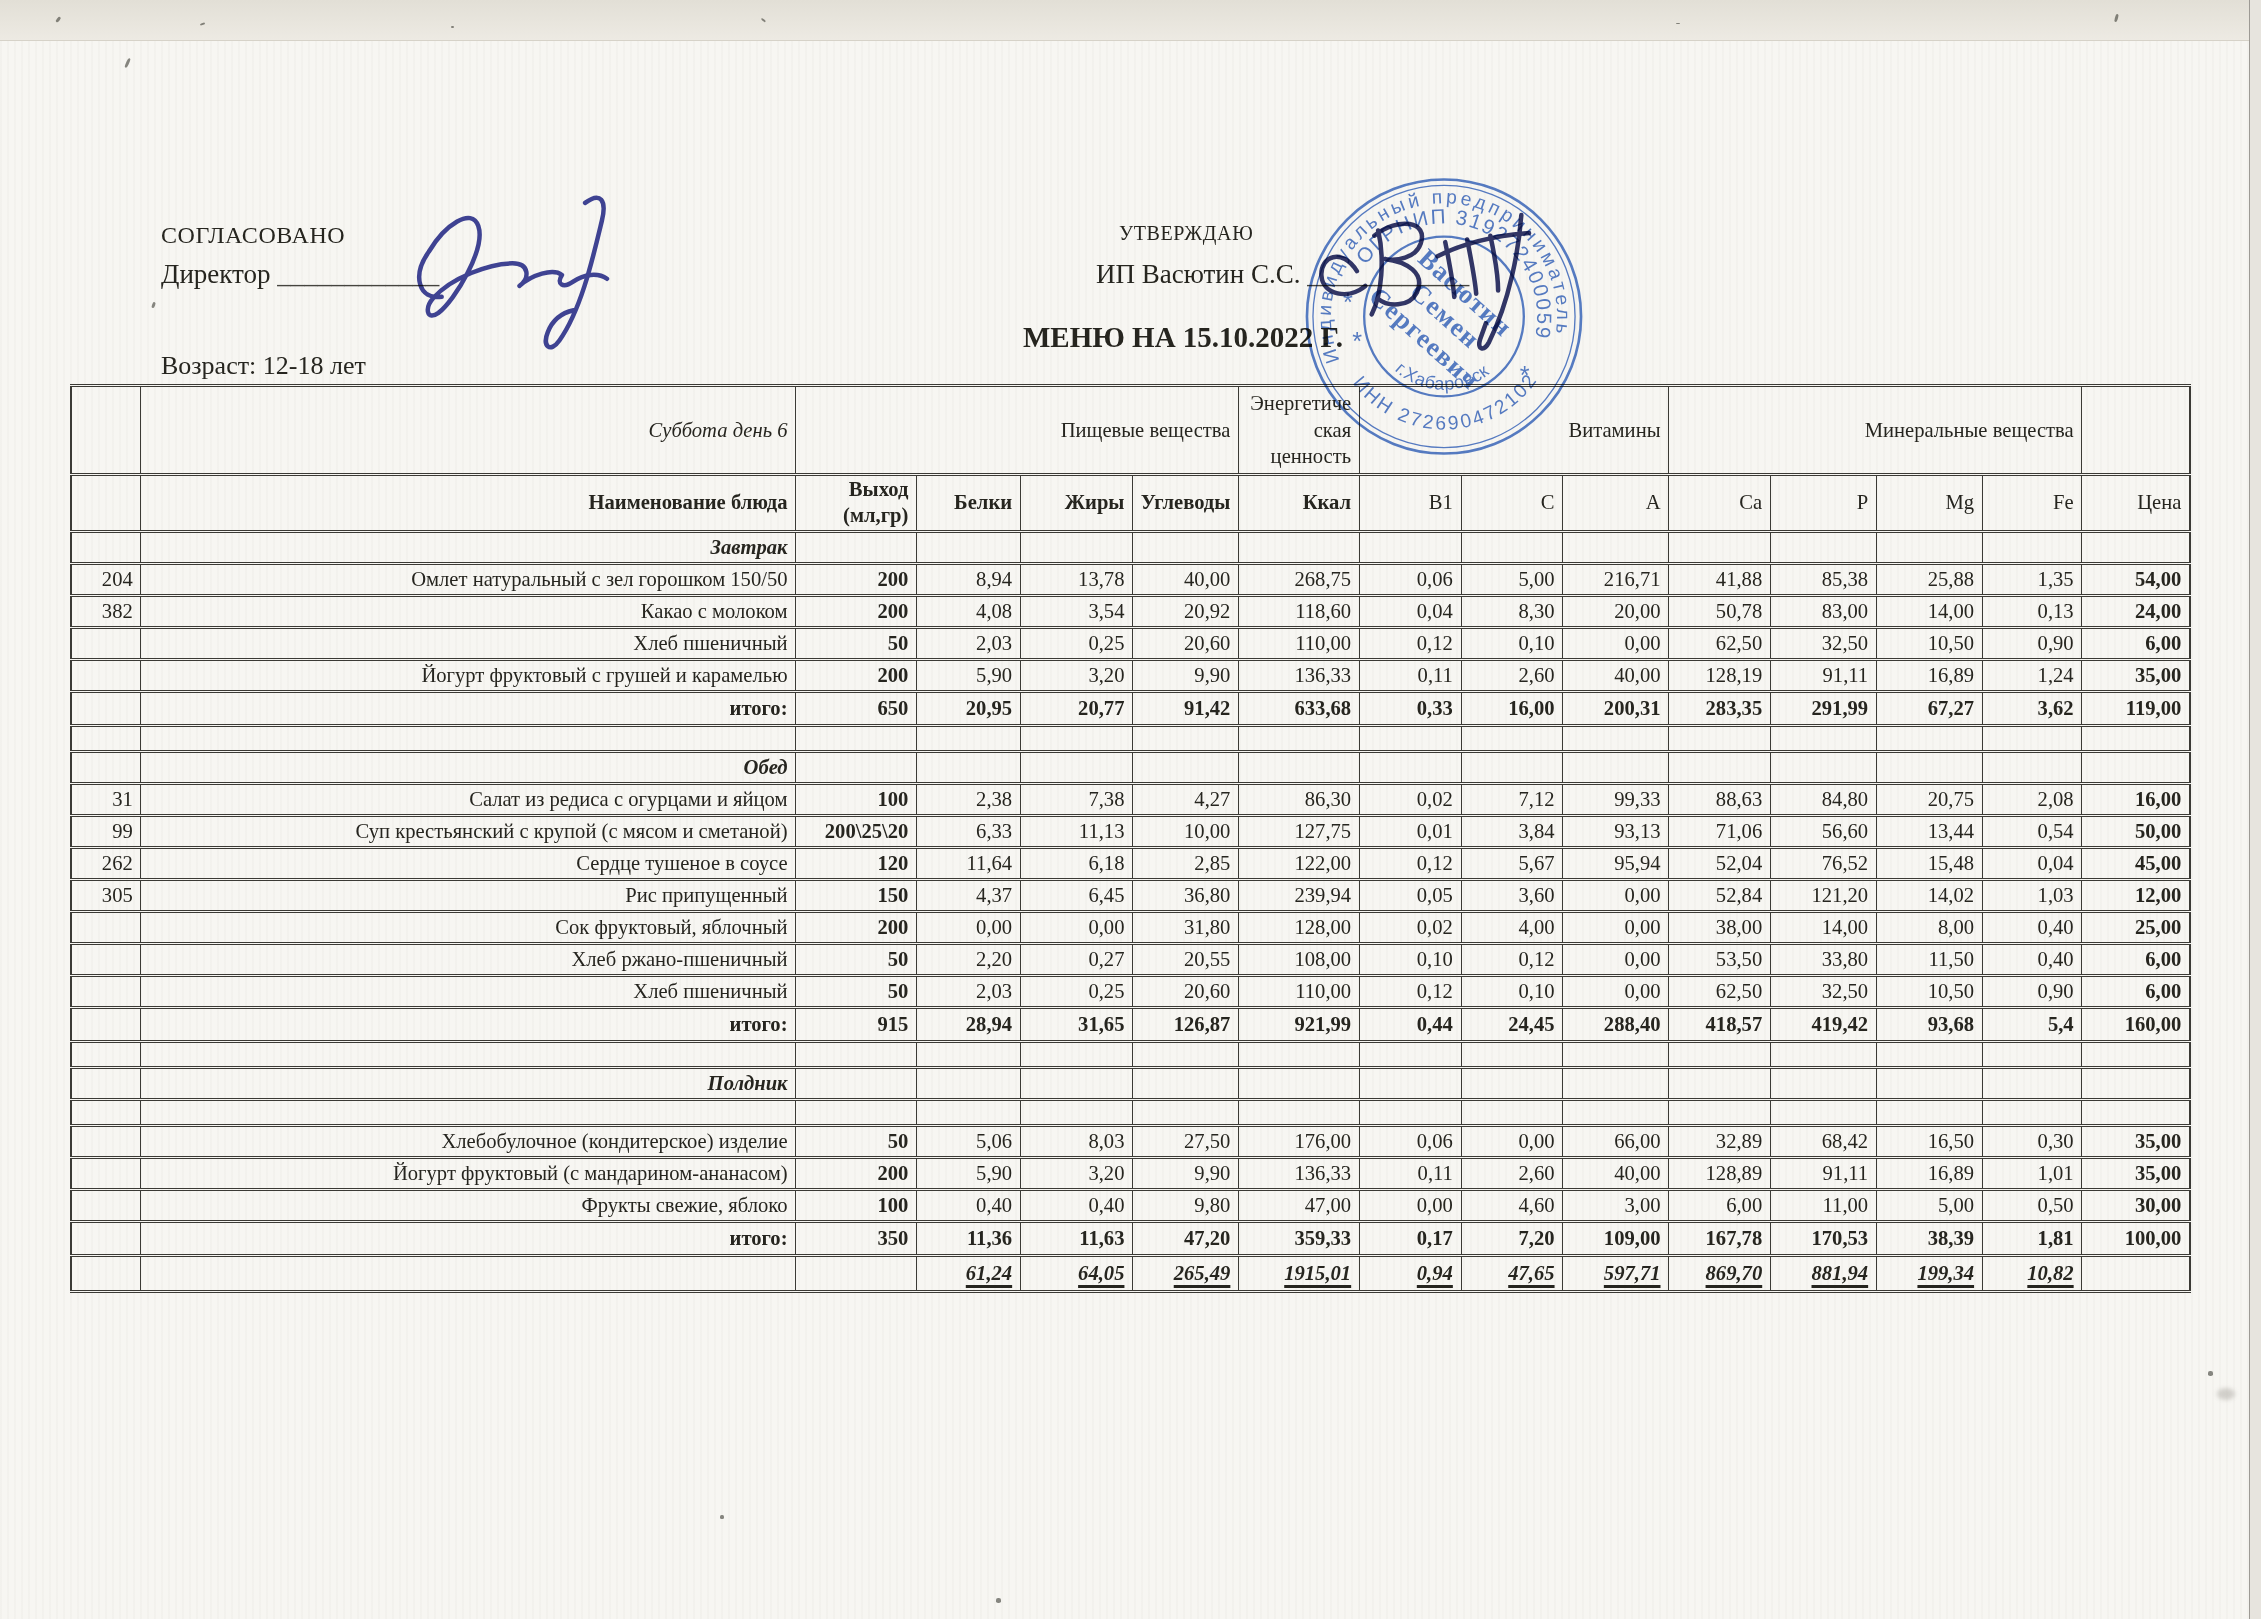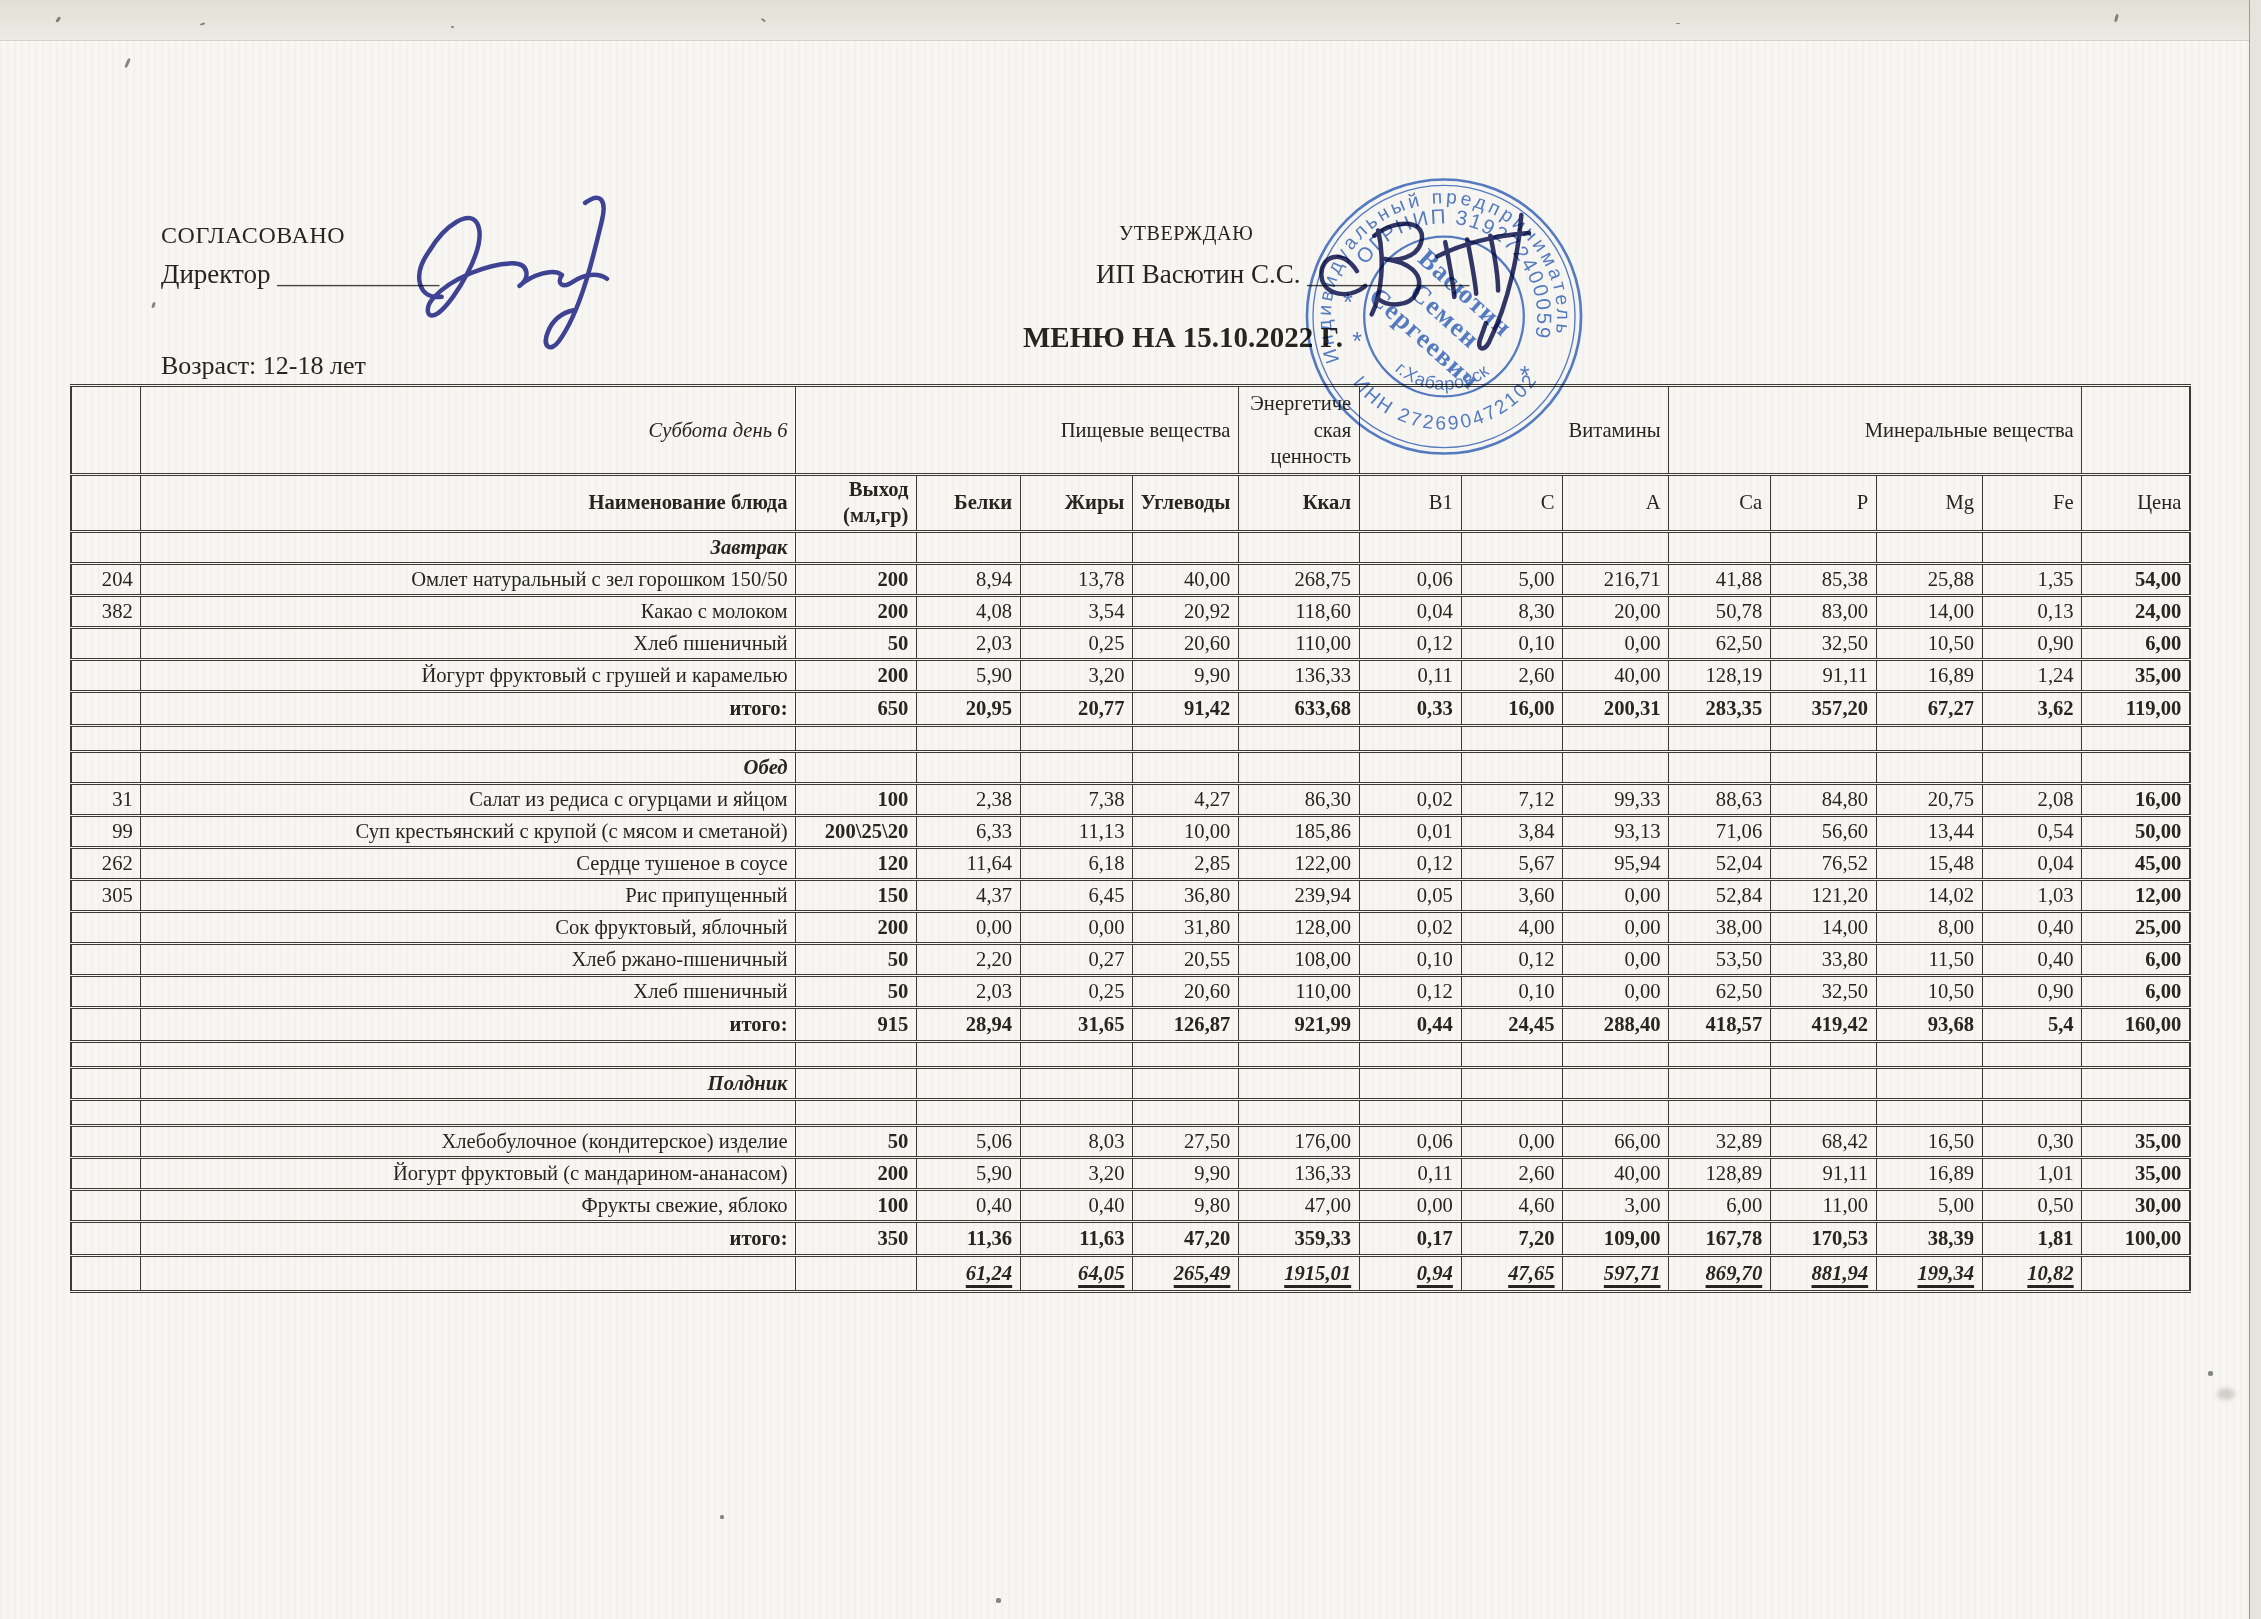--- a/index.html
+++ b/index.html
@@ -220,21 +220,21 @@
           <td class="c-total-label">итого:</td>
           <td class="c-out">650</td>
           <td class="c-val">20,95</td>
           <td class="c-val">20,77</td>
           <td class="c-val">91,42</td>
           <td class="c-val">633,68</td>
           <td class="c-val">0,33</td>
           <td class="c-val">16,00</td>
           <td class="c-val">200,31</td>
           <td class="c-val">283,35</td>
-          <td class="c-val">357,20</td>
+          <td class="c-val">291,99</td>
           <td class="c-val">67,27</td>
           <td class="c-val">3,62</td>
           <td class="c-price">119,00</td>
         </tr>
         <tr class="row-empty">
           <td></td>
           <td></td>
           <td></td>
           <td></td>
           <td></td>
@@ -283,21 +283,21 @@
           <td class="c-val">2,08</td>
           <td class="c-price">16,00</td>
         </tr>
         <tr class="row-dish">
           <td class="c-num">99</td>
           <td class="c-name">Суп крестьянский с крупой (с мясом и сметаной)</td>
           <td class="c-out">200\25\20</td>
           <td class="c-val">6,33</td>
           <td class="c-val">11,13</td>
           <td class="c-val">10,00</td>
-          <td class="c-val">185,86</td>
+          <td class="c-val">127,75</td>
           <td class="c-val">0,01</td>
           <td class="c-val">3,84</td>
           <td class="c-val">93,13</td>
           <td class="c-val">71,06</td>
           <td class="c-val">56,60</td>
           <td class="c-val">13,44</td>
           <td class="c-val">0,54</td>
           <td class="c-price">50,00</td>
         </tr>
         <tr class="row-dish">

